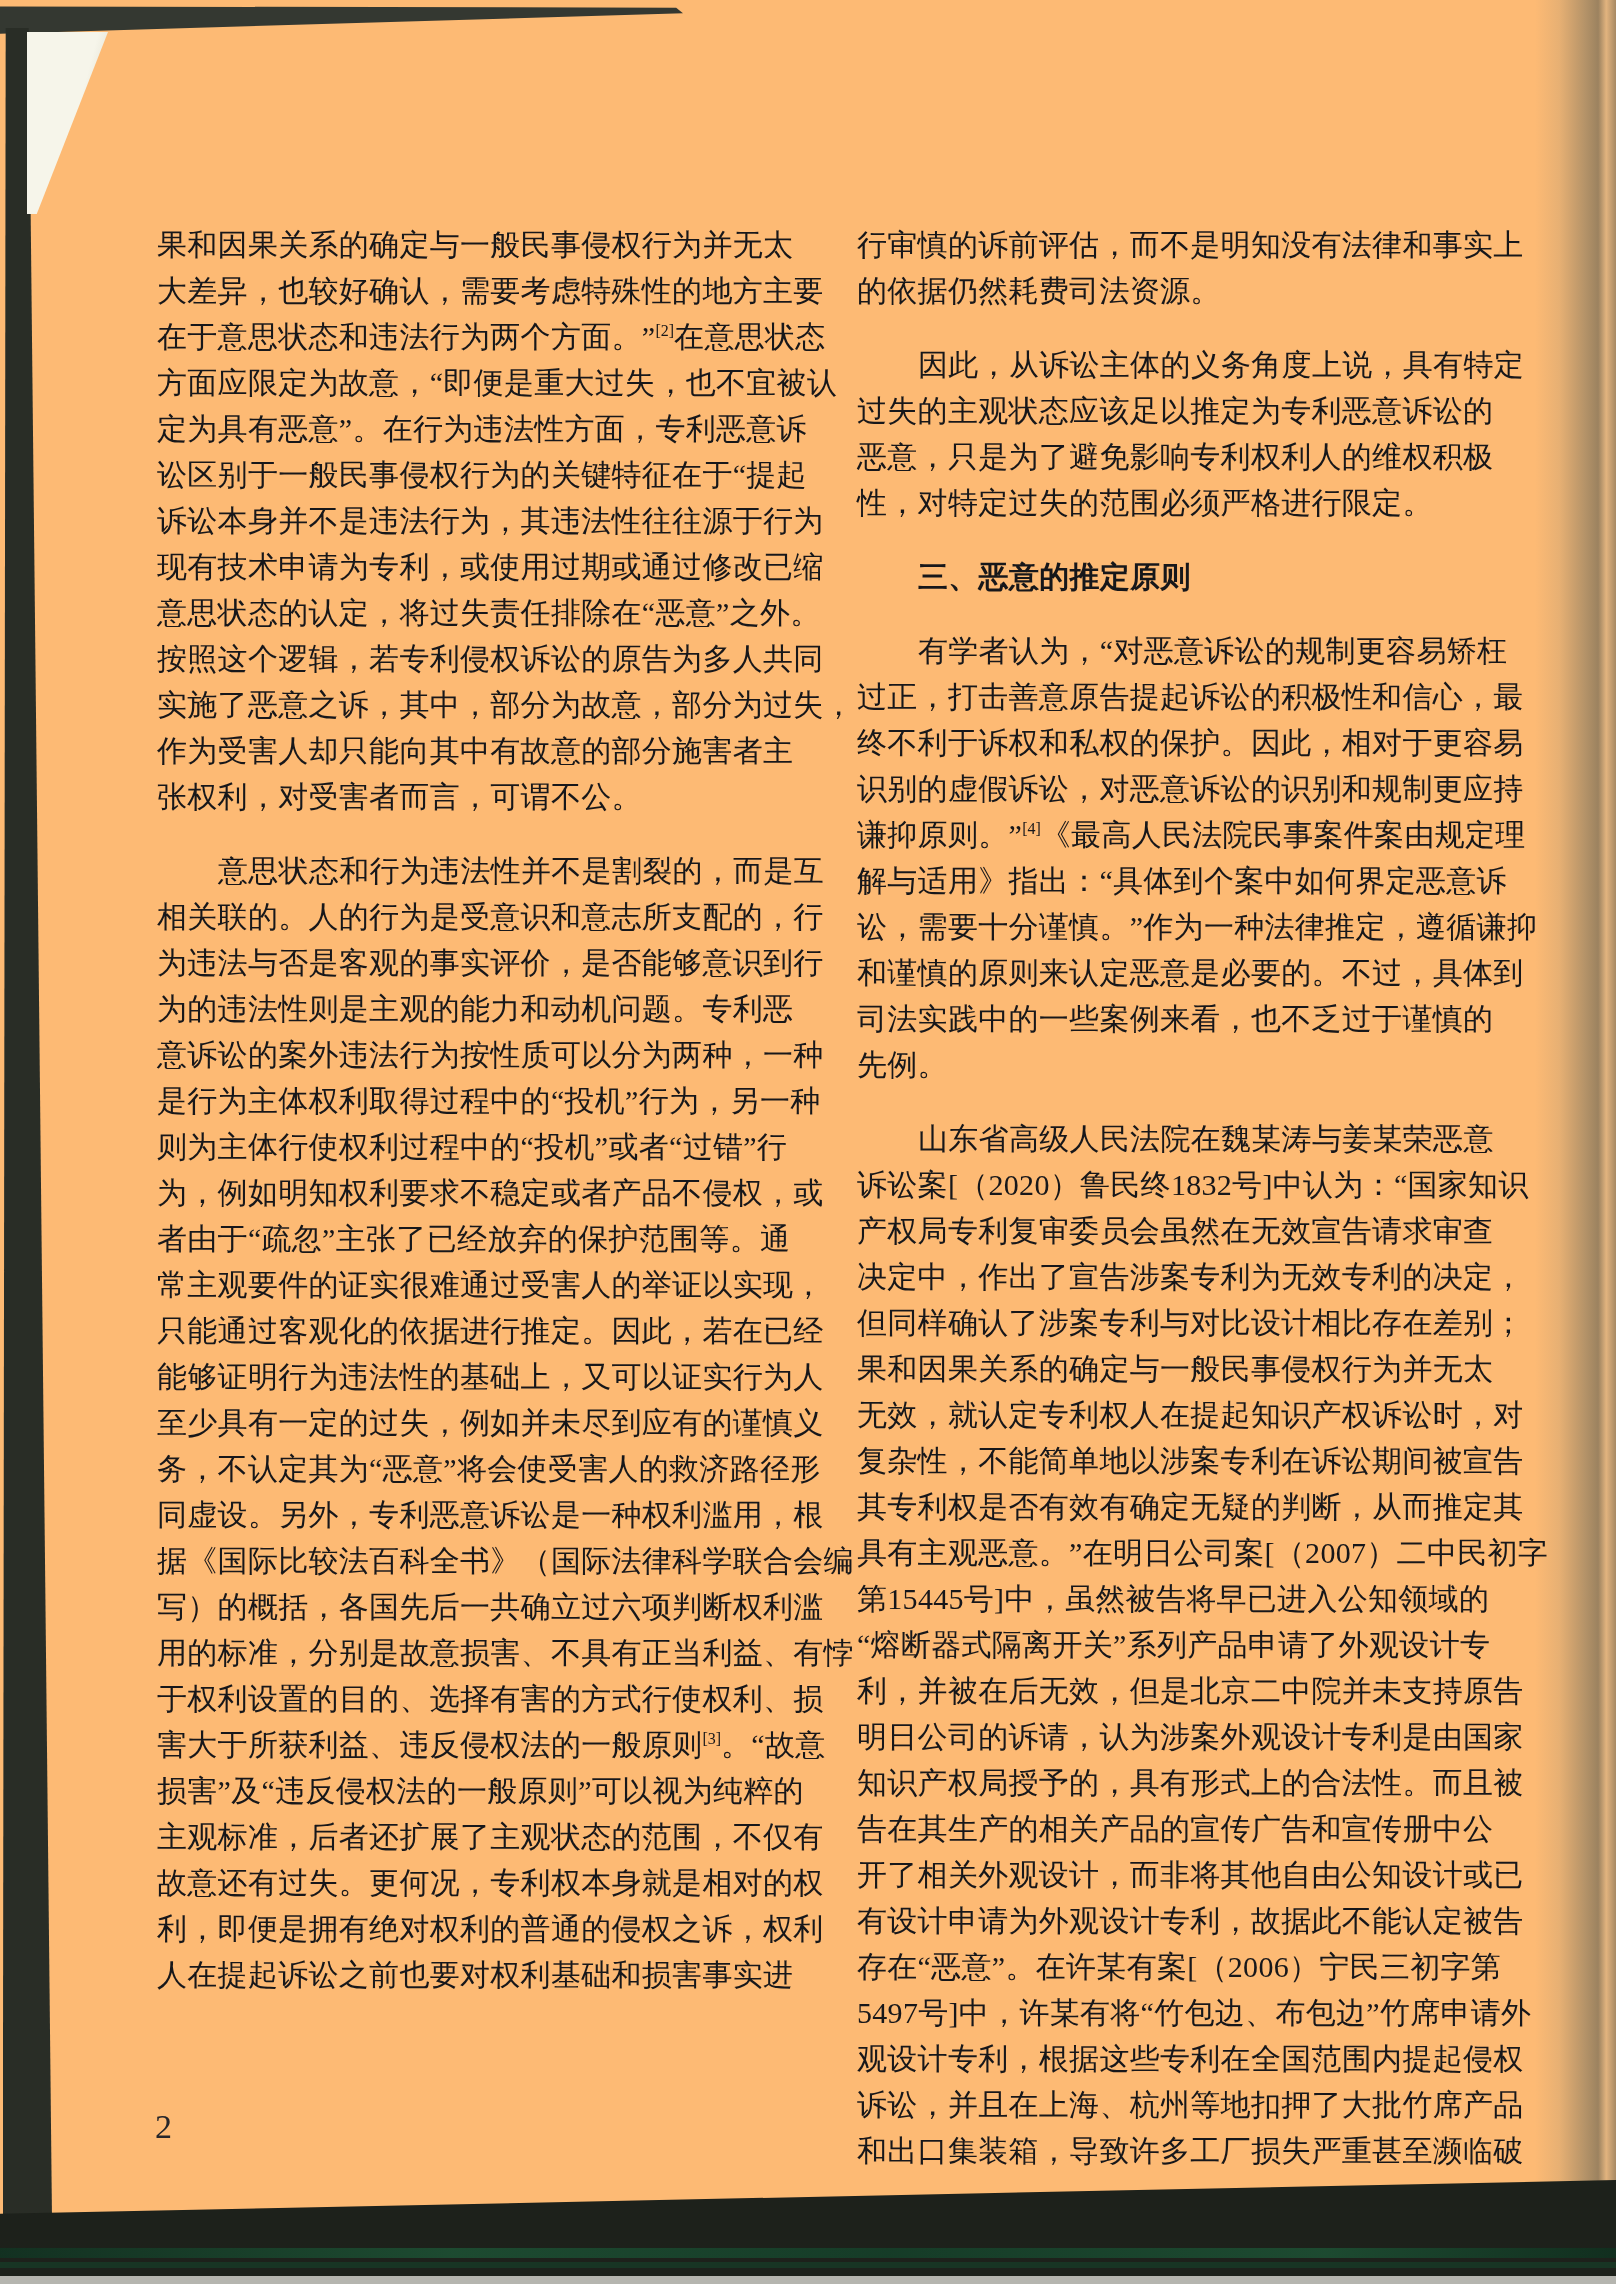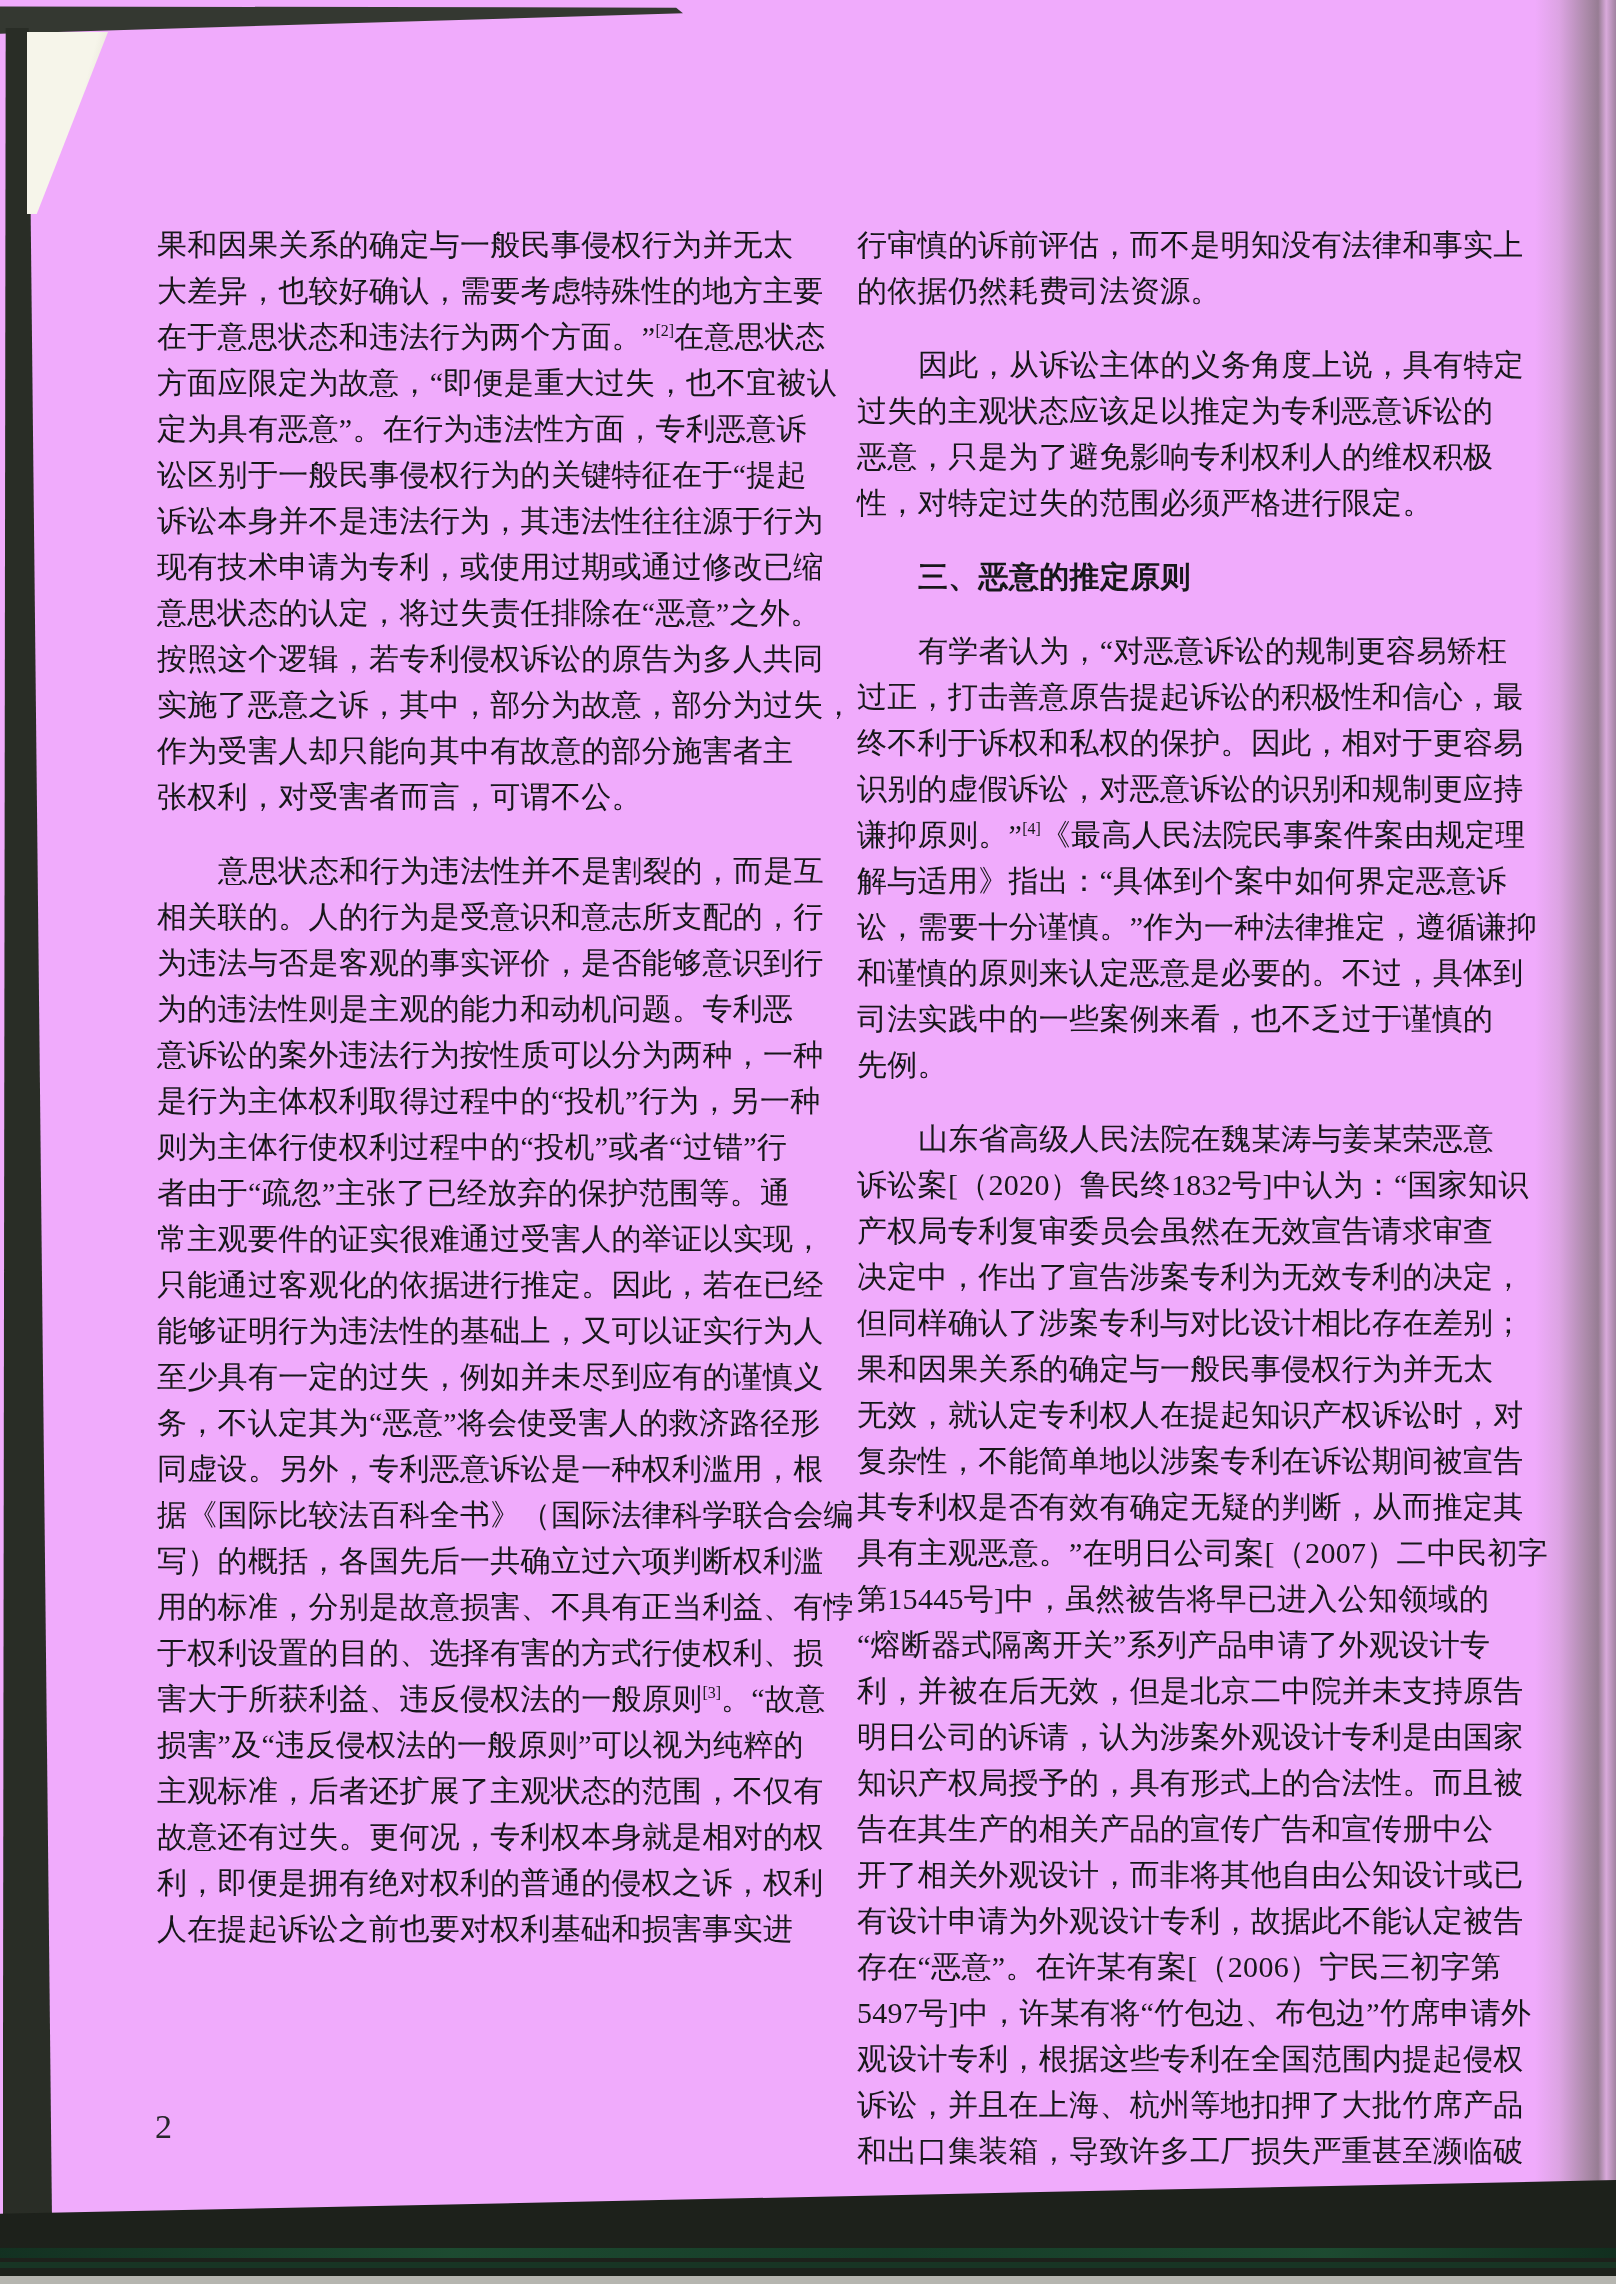--- a/index.html
+++ b/index.html
@@ -2,21 +2,21 @@
 <html lang="zh" style="font-size:10.8px"><head>
 <meta charset="utf-8">
 <style>
   html, body { margin: 0; padding: 0; }
   body { background: #d8d8d2; }
 
   .page {
     position: relative;
     width: 1616px;
     height: 2284px;
-    background: #f0abfc;
+    background: #fdba74;
     overflow: hidden;
     font-family: "Liberation Serif", "DejaVu Serif", serif;
     color: #17171a;
   }
 
   
   .scan-shadow-top {
     position: absolute; left: 0; top: 2.7px;
     width: 683px; height: 31px;
     background: #343831;
@@ -148,20 +148,21 @@
         <div class="line">张权利，对受害者而言，可谓不公。</div>
       </div>
       <div class="block paragraph">
         <div class="line indent">意思状态和行为违法性并不是割裂的，而是互</div>
         <div class="line">相关联的。人的行为是受意识和意志所支配的，行</div>
         <div class="line">为违法与否是客观的事实评价，是否能够意识到行</div>
         <div class="line">为的违法性则是主观的能力和动机问题。专利恶</div>
         <div class="line">意诉讼的案外违法行为按性质可以分为两种，一种</div>
         <div class="line">是行为主体权利取得过程中的“投机”行为，另一种</div>
         <div class="line">则为主体行使权利过程中的“投机”或者“过错”行</div>
+        <div class="line">为，例如明知权利要求不稳定或者产品不侵权，或</div>
         <div class="line">者由于“疏忽”主张了已经放弃的保护范围等。通</div>
         <div class="line">常主观要件的证实很难通过受害人的举证以实现，</div>
         <div class="line">只能通过客观化的依据进行推定。因此，若在已经</div>
         <div class="line">能够证明行为违法性的基础上，又可以证实行为人</div>
         <div class="line">至少具有一定的过失，例如并未尽到应有的谨慎义</div>
         <div class="line">务，不认定其为“恶意”将会使受害人的救济路径形</div>
         <div class="line">同虚设。另外，专利恶意诉讼是一种权利滥用，根</div>
         <div class="line">据《国际比较法百科全书》（国际法律科学联合会编</div>
         <div class="line">写）的概括，各国先后一共确立过六项判断权利滥</div>
         <div class="line">用的标准，分别是故意损害、不具有正当利益、有悖</div>

